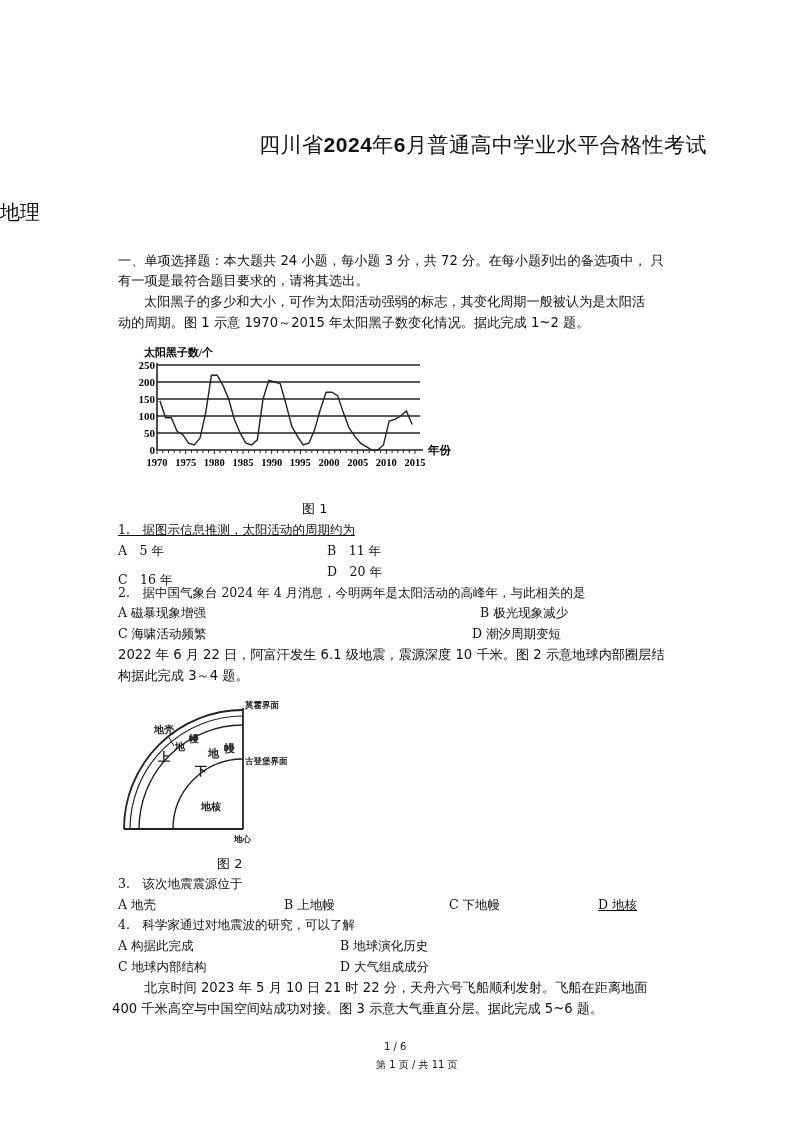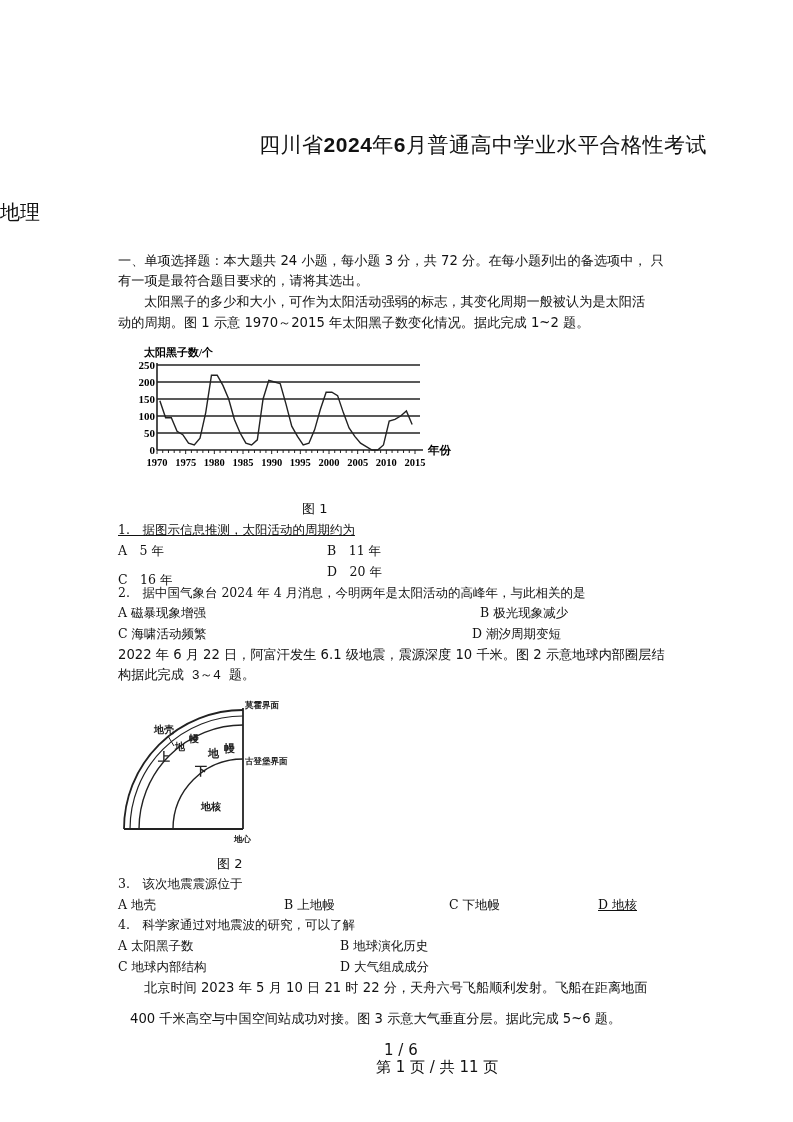--- a/index.html
+++ b/index.html
@@ -5,21 +5,21 @@
   html, body { margin: 0; padding: 0; background: #ffffff; }
   body { width: 793px; height: 1122px; position: relative; overflow: hidden;
          font-family: "DejaVu Sans", "Liberation Sans", sans-serif; color: #111; }
   .abs { position: absolute; white-space: nowrap; }
   .title { left: 0; width: 707px; top: 131px; text-align: right; font-size: 21px; letter-spacing: 0.5px; }
   .title b { font-family: "Liberation Sans", sans-serif; font-weight: bold; }
   .subject { left: 0; width: 793px; top: 199px; text-align: left; font-size: 20px; }
   .p { font-size: 13.2px; line-height: 20px; }
   .mono { font-family: "DejaVu Serif", "Liberation Serif", serif; font-size: 12.5px; }
   .cap { font-size: 13px; }
-  .foot { font-size: 15px; }
+  .foot { font-size: 10px; }
   svg text { font-family: "Liberation Serif", "DejaVu Serif", serif; }
 </style>
 </head>
 <body>
 
 <div class="abs title">
   <span>四川省</span><b>2024</b><span>年</span><b>6</b><span>月普通高中学业水平合格性考试</span>
 </div>
 <div class="abs subject">地理</div>
 
@@ -121,21 +121,21 @@
 <div class="abs p mono" style="left:118px; top:562px;margin-top:8px;">C　16 年</div>
 <div class="abs p mono" style="left:327px; top:562px;">D　20 年</div>
 
 <div class="abs p mono" style="left:118px; top:583px;text-align:right;">2.　据中国气象台 2024 年 4 月消息，今明两年是太阳活动的高峰年，与此相关的是</div>
 <div class="abs p mono" style="left:118px; top:603px;">A 磁暴现象增强</div>
 <div class="abs p mono" style="left:472px; top:603px;margin-left:8px;">B 极光现象减少</div>
 <div class="abs p mono" style="left:118px; top:624px;">C 海啸活动频繁</div>
 <div class="abs p mono" style="left:472px; top:624px;">D 潮汐周期变短</div>
 
 <div class="abs p" style="left:118px; top:645px;">2022 年 6 月 22 日，阿富汗发生 6.1 级地震，震源深度 10 千米。图 2 示意地球内部圈层结</div>
-<div class="abs p" style="left:118px; top:666px;font-family:Liberation Mono, monospace;">构据此完成 3～4 题。</div>
+<div class="abs p" style="left:118px; top:666px;">构据此完成 3～4 题。</div>
 
 <div class="abs" style="left:118px; top:694px; width:230px; height:150px;">
   <svg width="230" height="150" viewBox="0 0 230 150">
 
     <g fill="none" stroke="#222">
       <path d="M 6 135 A 119 119 0 0 1 125 16" stroke-width="1.8"></path>
       <path d="M 12 135 A 113 113 0 0 1 125 22" stroke-width="1.2"></path>
       <path d="M 21 135 A 104 104 0 0 1 125 31" stroke-width="1.4"></path>
       <path d="M 55 135 A 70 70 0 0 1 125 65" stroke-width="1.4"></path>
       <line x1="6" y1="135" x2="125" y2="135" stroke-width="1.8"></line>
@@ -159,22 +159,22 @@
 </div>
 <div class="abs cap" style="left:190px; top:855px;margin-left:27px;">图 2</div>
 
 <div class="abs p mono" style="left:118px; top:874px;">3.　该次地震震源位于</div>
 <div class="abs p mono" style="left:118px; top:895px;">A 地壳</div>
 <div class="abs p mono" style="left:284px; top:895px;">B 上地幔</div>
 <div class="abs p mono" style="left:449px; top:895px;">C 下地幔</div>
 <div class="abs p mono" style="left:598px; top:895px;text-decoration:underline;">D 地核</div>
 
 <div class="abs p mono" style="left:118px; top:915px;">4.　科学家通过对地震波的研究，可以了解</div>
-<div class="abs p mono" style="left:118px; top:936px;">A 太阳黑子数</div>
+<div class="abs p mono" style="left:118px; top:936px;">A 构据此完成</div>
 <div class="abs p mono" style="left:340px; top:936px;">B 地球演化历史</div>
 <div class="abs p mono" style="left:118px; top:957px;">C 地球内部结构</div>
 <div class="abs p mono" style="left:340px; top:957px;">D 大气组成成分</div>
 
 <div class="abs p" style="left:144px; top:978px;">北京时间 2023 年 5 月 10 日 21 时 22 分，天舟六号飞船顺利发射。飞船在距离地面</div>
-<div class="abs p" style="left:130px; top:999px;margin-top:10px;">400 千米高空与中国空间站成功对接。图 3 示意大气垂直分层。据此完成 5~6 题。</div>
+<div class="abs p" style="left:112px; top:999px;">400 千米高空与中国空间站成功对接。图 3 示意大气垂直分层。据此完成 5~6 题。</div>
 
 <div class="abs foot" style="left:384px; top:1041px;">1 / 6</div>
 <div class="abs foot" style="left:376px; top:1058px;">第 1 页 / 共 11 页</div>
 
 </body></html>

